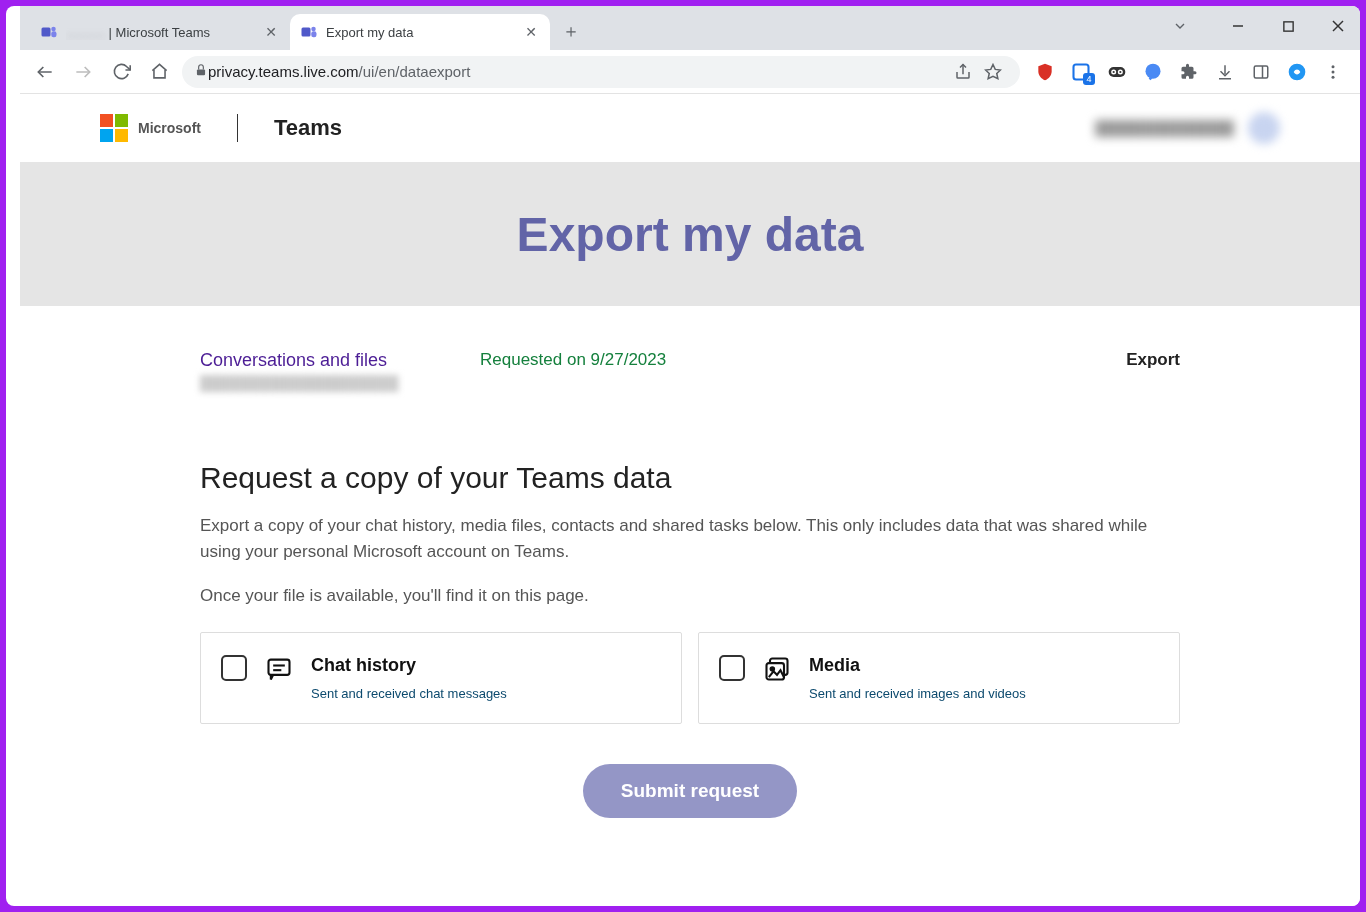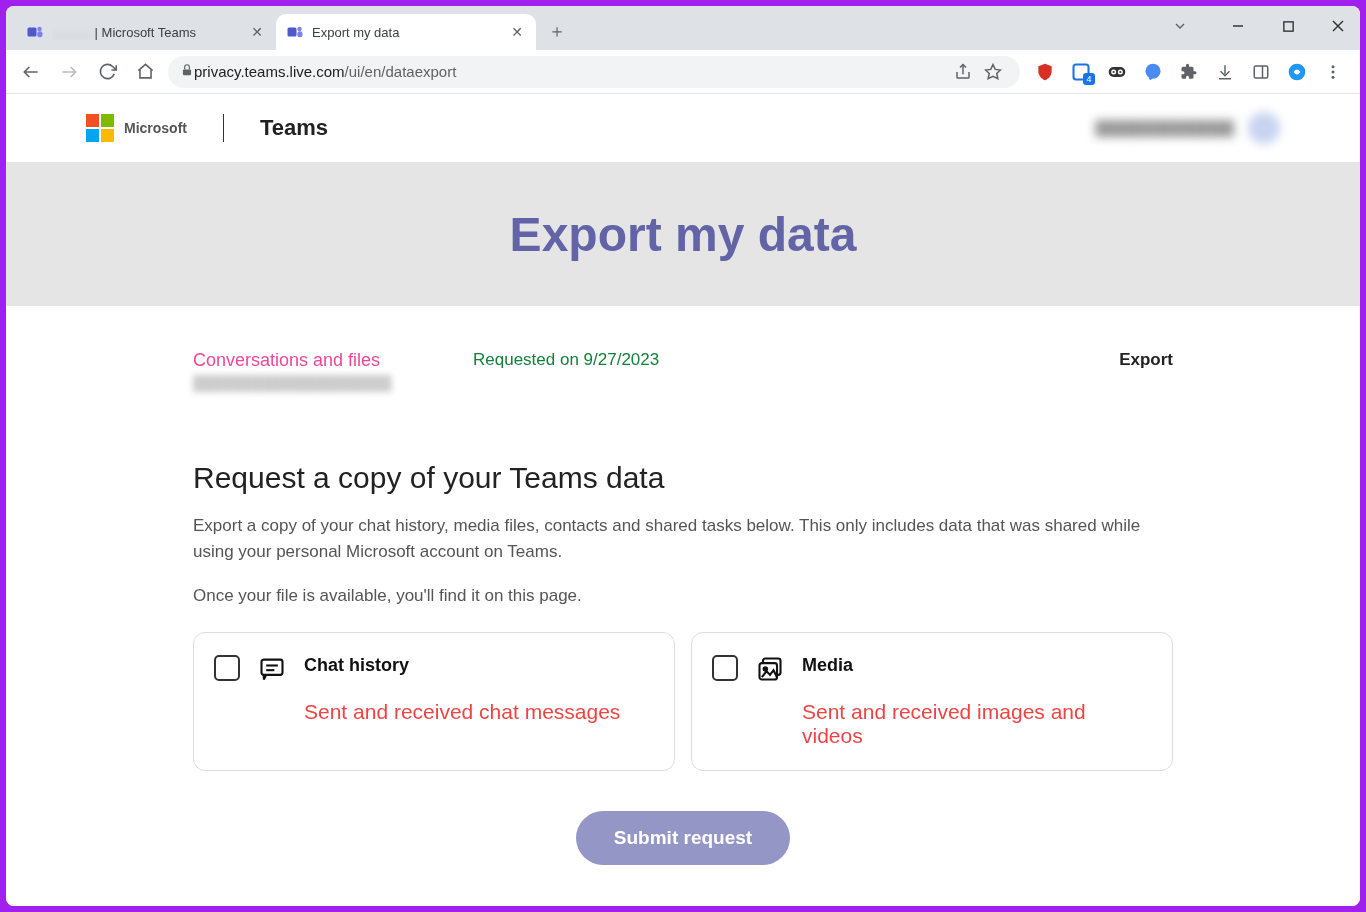--- a/index.html
+++ b/index.html
@@ -13,20 +13,21 @@
   }
   .chrome-window {
     width: 100%;
     height: 100%;
     background: #fff;
     border-radius: 8px;
     overflow: hidden;
     display: flex;
     flex-direction: column;
     position: relative;
+    padding-left: 14px;
   }
   
   .tab-strip {
     background: #dee1e6;
     height: 44px;
     display: flex;
     align-items: flex-end;
     padding-left: 10px;
     position: relative;
   }
@@ -137,44 +138,44 @@
     padding-bottom: 8px;
     border-bottom: 1px solid #ddd;
   }
   .export-row {
     display:flex;
     align-items:flex-start;
     padding: 14px 0 30px 0;
     font-size: 17px;
   }
   .export-row .left { width: 280px; }
-  .export-row .left .title { color:#ec4899; font-size:18px; }
+  .export-row .left .title { color:#4c1d95; font-size:18px; }
   .export-row .left .sub { color:#ccc; filter:blur(3px); font-size:14px; margin-top:4px; }
   .export-row .mid { flex:1; color:#15803d; }
   .export-row .status { font-weight:600; color:#222; }
   .request-title { font-size:30px; font-weight:400; color:#222; margin-top:40px; }
   .request-desc { font-size:17px; color:#555; margin-top:18px; line-height:1.5; }
   .request-note { font-size:17px; color:#555; margin-top:22px; }
   .cards { display:flex; gap:16px; margin-top:26px; }
   .card {
     flex:1;
     border:1px solid #ddd;
-    border-radius:12px;
+    border-radius:2px;
     padding:22px 20px;
     display:flex;
     align-items:flex-start;
     gap:18px;
     cursor:pointer;
   }
   .checkbox {
     width:26px; height:26px; border:2px solid #333; border-radius:5px; flex-shrink:0;
   }
   .card-icon { width:28px; height:28px; flex-shrink:0; }
   .card-body .card-title { font-size:18px; font-weight:700; color:#111; }
-  .card-body .card-desc { font-size:21px; color:#ef4444; margin-top:24px; }
+  .card-body .card-desc { font-size:13px; color:#0c4a6e; margin-top:10px; }
   .submit-wrap { display:flex; justify-content:center; margin-top:40px; }
   .submit-btn {
     background:#9496c6;
     color:#fff;
     border:none;
     border-radius:30px;
     padding:16px 38px;
     font-size:19px;
     font-weight:700;
     cursor:pointer;

